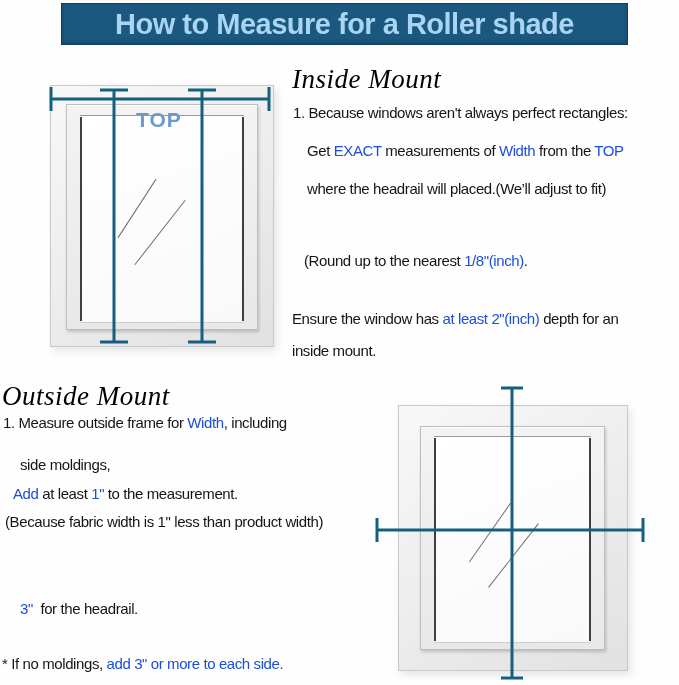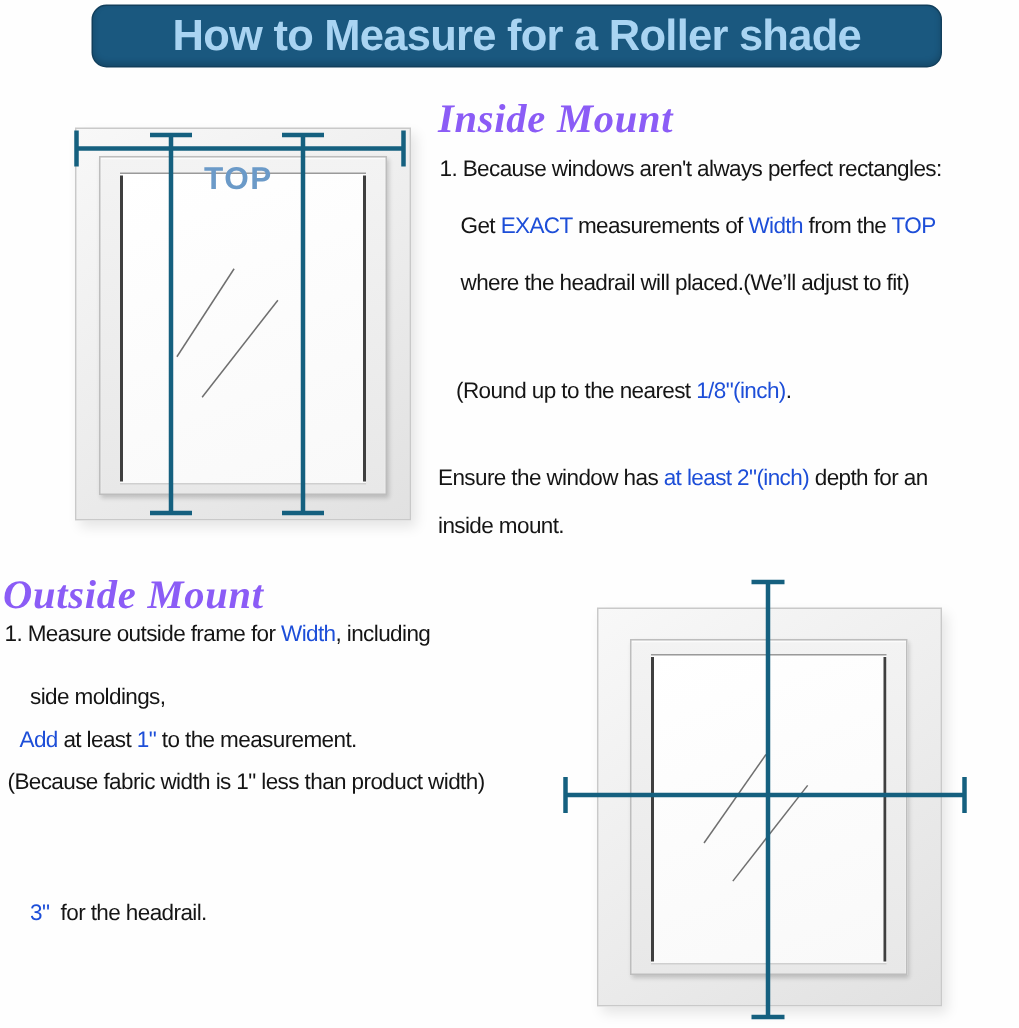--- a/index.html
+++ b/index.html
@@ -3,33 +3,33 @@
 <meta charset="utf-8">
 <style>
   html,body{margin:0;padding:0;background:#ffffff;}
   #stage{
     position:relative;width:679px;height:685px;overflow:hidden;
     background:#fefefe;font-family:"Liberation Sans",sans-serif;
   }
   
   .banner{
     position:absolute;left:61px;top:3px;width:565px;height:40px;
-    background:#1a587f;border:1px solid #123f5c;border-radius:10px;
+    background:#1a587f;border:1px solid #123f5c;border-radius:0;
     display:flex;align-items:center;justify-content:center;z-index:5;
     box-shadow:inset 0 -2px 4px rgba(0,0,0,.18);
   }
   .banner span{
     font-weight:bold;font-size:29px;color:#a9d4f2;letter-spacing:-0.5px;
     white-space:pre;
   }
   
   .section-heading{
     position:absolute;z-index:4;white-space:pre;
-    font-family:"Liberation Serif",serif;font-style:italic;font-weight:700;
-    font-size:27px;line-height:30px;color:#8b5cf6;letter-spacing:0.5px;
+    font-family:"Liberation Serif",serif;font-style:italic;font-weight:400;
+    font-size:27px;line-height:30px;color:#000000;letter-spacing:0.5px;
   }
   .line{
     position:absolute;z-index:4;white-space:pre;color:#151515;
     font-size:15px;line-height:19px;letter-spacing:-0.4px;
   }
   .m{color:#1d4ed8;}
   
   .win{
     position:absolute;z-index:1;
     background:linear-gradient(145deg,#f8f8f8 0%,#ececec 55%,#e1e1e1 100%);
@@ -110,20 +110,21 @@
 
   <div class="line" style="left:20px;top:455px">side moldings,</div>
 
   <div class="line" style="left:13px;top:484px"><span class="m">Add</span><span> at least </span><span class="m">1"</span><span> to the measurement.</span></div>
 
   <div class="line" style="left:5px;top:512px">(Because fabric width is 1" less than product width)</div>
 
 
   <div class="line" style="left:20px;top:599px"><span class="m">3"</span><span>  for the headrail.</span></div>
 
+  <div class="line" style="left:2px;top:654px"><span>* If no moldings, </span><span class="m">add 3" or more to each side.</span></div>
 
   <div class="win" style="left:398px;top:405px;width:228px;height:264px">
     <div class="win-f2" style="left:21px;top:20px;right:22px;bottom:20px"></div>
     <div class="win-glass" style="left:35px;top:30px;right:36px;bottom:27px">
       <div class="glass-edge left"></div>
       <div class="glass-edge right"></div>
       <div class="refl" style="left:20px;top:95px;width:72px;transform:rotate(-55deg)"></div>
       <div class="refl" style="left:39px;top:118px;width:81px;transform:rotate(-52deg)"></div>
     </div>
   </div>

